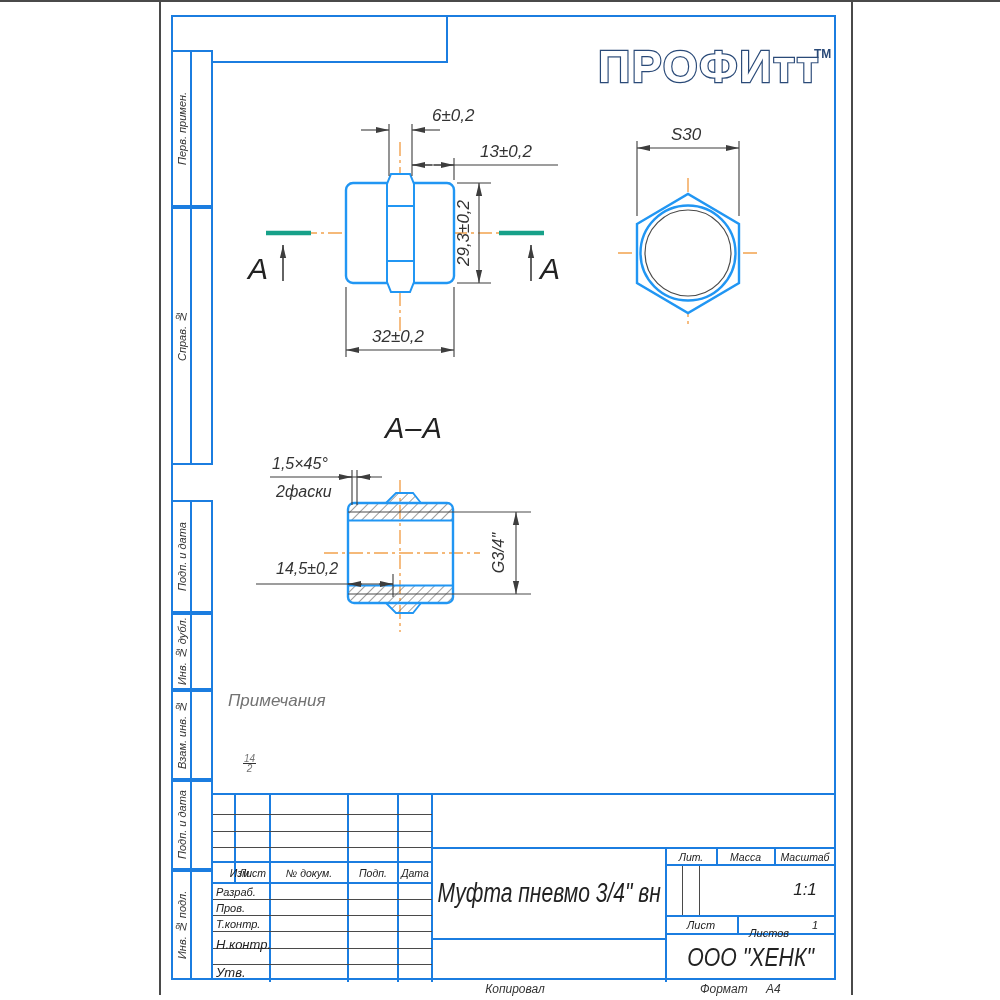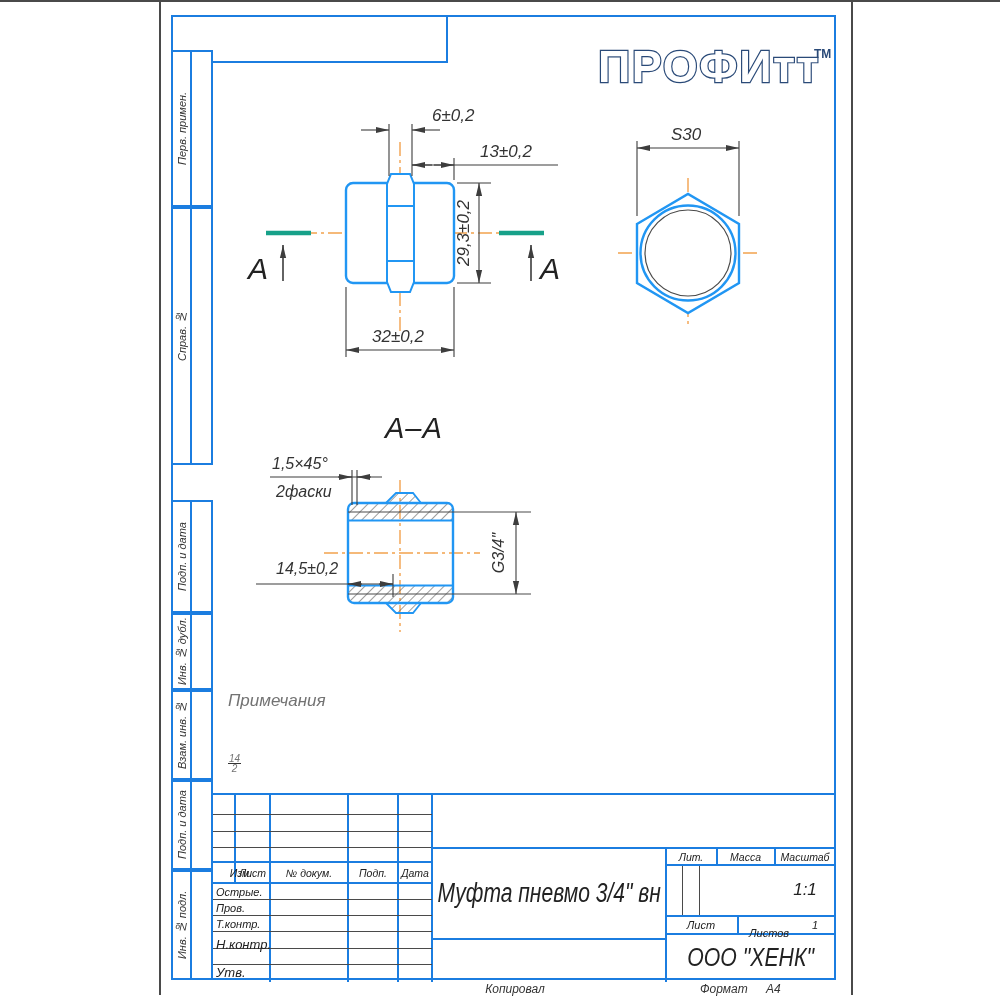--- a/index.html
+++ b/index.html
@@ -12,21 +12,21 @@
   .side-div{position:absolute;left:17px;top:0;width:2px;height:100%;background:#1b7de0}
   .vlabel{position:absolute;left:0;top:0;width:17px;height:100%;display:flex;align-items:center;justify-content:center;
           writing-mode:vertical-rl;transform:rotate(180deg);font:italic 11px "Liberation Sans","DejaVu Sans",sans-serif;
           color:#333;white-space:nowrap}
   .tb{position:absolute;left:213px;top:793px;width:623px;height:187px;border-top:2px solid #1b7de0;
       box-sizing:border-box;color:#222}
   .tbt{position:absolute;font-style:italic;color:#222;white-space:nowrap;display:flex;align-items:center;justify-content:center}
   .cond{transform:scaleX(0.78);transform-origin:center;display:inline-block;white-space:nowrap}
   .cond2{transform:scaleX(0.85);transform-origin:center;display:inline-block;white-space:nowrap}
   .notes-line{position:absolute;font:italic 17px "Liberation Sans","DejaVu Sans",sans-serif;color:#737373;white-space:nowrap}
-  .frac{display:inline-flex;flex-direction:column;vertical-align:-2px;font-size:10px;line-height:9px;text-align:center;margin-left:0;font-style:italic}
+  .frac{display:inline-flex;flex-direction:column;vertical-align:-2px;font-size:10px;line-height:9px;text-align:center;margin-left:15px;font-style:italic}
   .fnum{border-bottom:1px solid #333;padding:0 1px}
   .dimtxt{font:italic 17px "Liberation Sans","DejaVu Sans",sans-serif;fill:#333}
   .dimtxt2{font:italic 16px "Liberation Sans","DejaVu Sans",sans-serif;fill:#333}
   .bigtxt{font:italic 30px "Liberation Sans","DejaVu Sans",sans-serif;fill:#222}
   .hdrtxt{font:italic 29px "Liberation Sans","DejaVu Sans",sans-serif;fill:#222}
   .ftr{position:absolute;font:italic 12px "Liberation Sans","DejaVu Sans",sans-serif;color:#333;white-space:nowrap}
 </style>
 </head>
 <body>
 
@@ -205,21 +205,21 @@
     <div class="bl" style="left:452px;top:120px;width:171px;height:2px"></div>
     <div class="bl" style="left:524px;top:120px;width:2px;height:20px"></div>
     <div class="bl" style="left:452px;top:138px;width:171px;height:2px"></div>
 
     <div class="tbt" style="left:12px;top:70px;width:32px;height:16px;font-size:10.5px">Изм.</div>
     <div class="tbt" style="left:22px;top:70px;width:35px;height:16px;font-size:10.5px">Лист</div>
     <div class="tbt" style="left:57px;top:70px;width:78px;height:16px;font-size:10.5px">№ докум.</div>
     <div class="tbt" style="left:135px;top:70px;width:50px;height:16px;font-size:10.5px">Подп.</div>
     <div class="tbt" style="left:185px;top:70px;width:34px;height:16px;font-size:10.5px">Дата</div>
 
-    <div class="tbt" style="left:3px;top:89px;height:15px;font-size:11px">Острые.</div>
+    <div class="tbt" style="left:3px;top:89px;height:15px;font-size:11px">Разраб.</div>
     <div class="tbt" style="left:3px;top:105px;height:15px;font-size:11px">Пров.</div>
     <div class="tbt" style="left:3px;top:121px;height:15px;font-size:11px">Т.контр.</div>
     <div class="tbt" style="left:3px;top:142px;height:15px;font-size:13px">Н.контр.</div>
     <div class="tbt" style="left:3px;top:170px;height:15px;font-size:13px">Утв.</div>
 
     <div class="tbt" style="left:220px;top:56px;width:232px;height:85px;font-size:27px">
       <span class="cond">Муфта пневмо 3/4" вн</span>
     </div>
 
     <div class="tbt" style="left:452px;top:55px;width:52px;height:14px;font-size:10.5px">Лит.</div>

